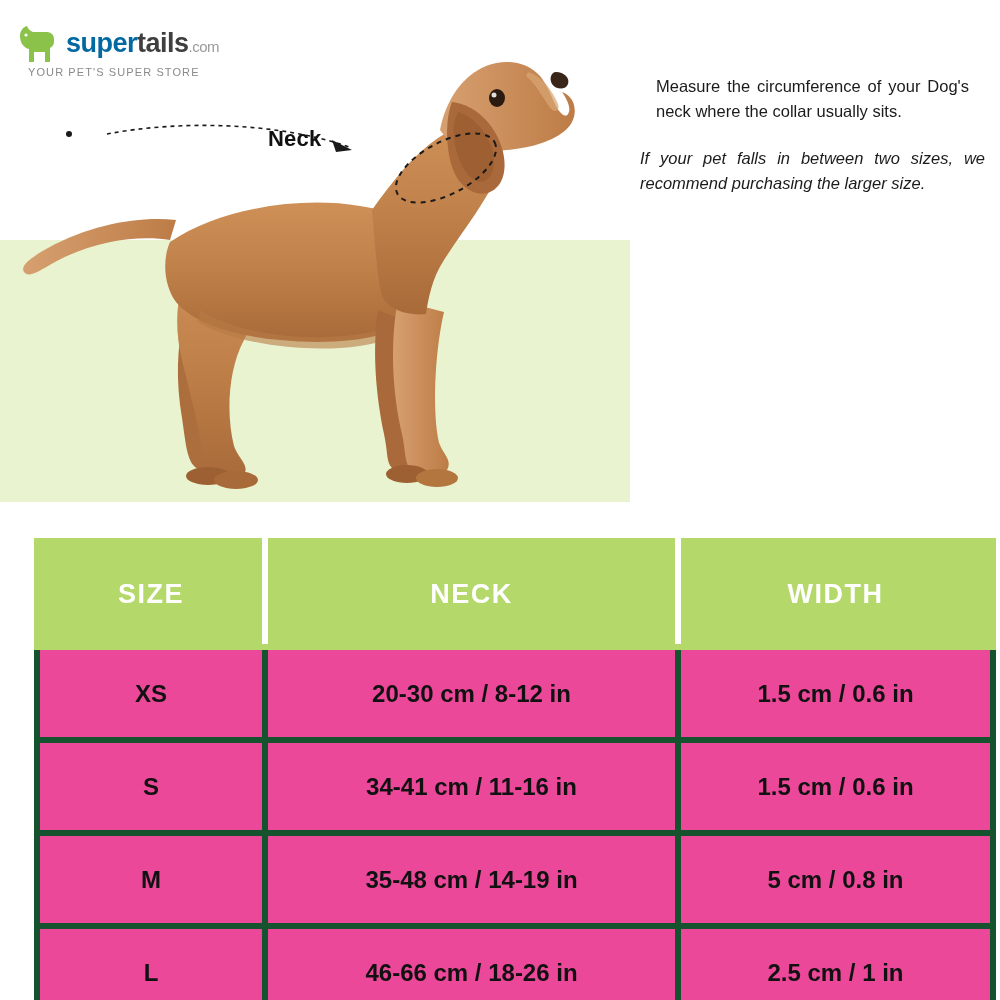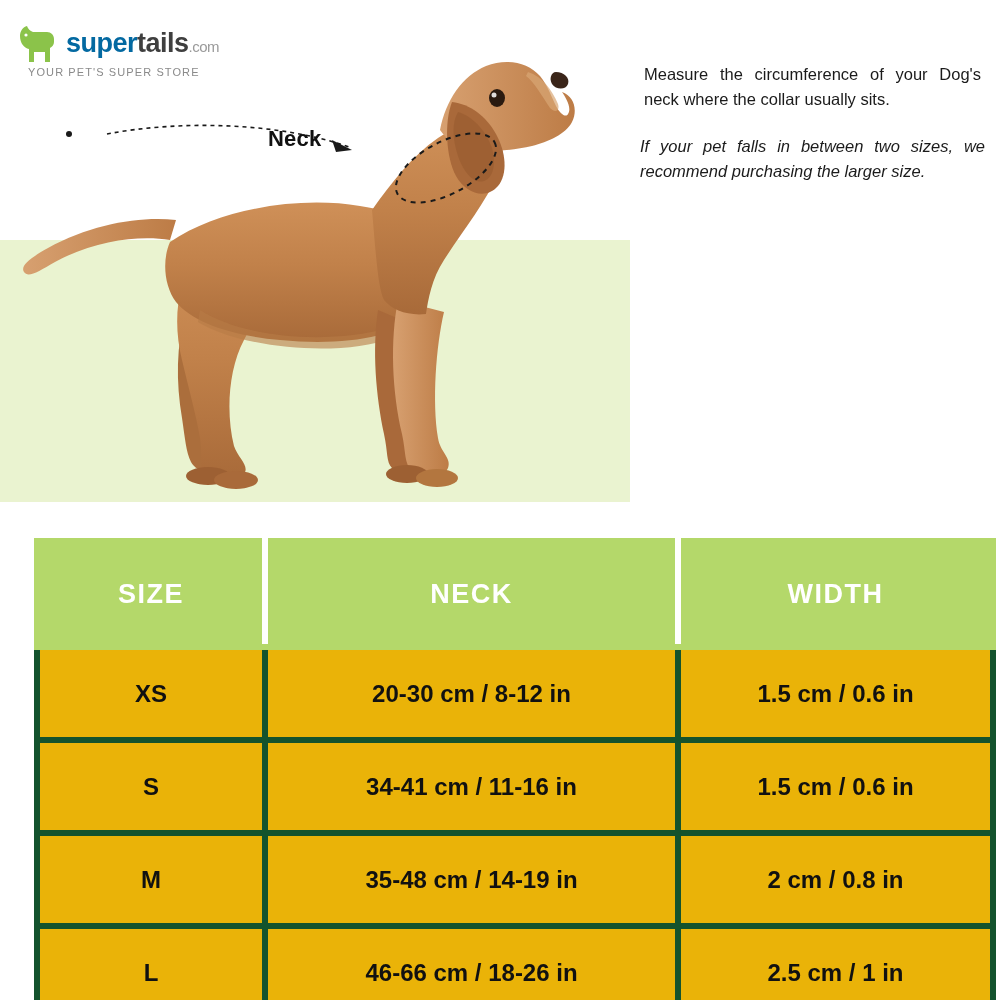--- a/index.html
+++ b/index.html
@@ -103,21 +103,21 @@
     font-weight: 700;
     color: #111;
     margin: 0 0 3px 0;
     line-height: 1.5;
   }
   .copy-body {
     font-size: 16.5px;
     line-height: 1.52;
     color: #1b1b1b;
     text-align: justify;
-    margin: 4px;
+    margin: 16px;
   }
   .copy-note {
     font-size: 16.5px;
     line-height: 1.52;
     color: #1b1b1b;
     text-align: justify;
     font-style: italic;
     margin: 22px 0 0 0;
   }
 
@@ -143,21 +143,21 @@
     letter-spacing: 1.5px;
     height: 98px;
     border-color: #b4d86a;
     border-right-color: #ffffff;
   }
   .size-table thead th:last-child { border-right-color: #b4d86a; }
   .size-table tbody td {
     height: 85px;
     font-size: 24px;
     color: #111;
-    background: #eab308;
+    background: #ec4899;
   }
   .col-size  { width: 220px; }
   .col-neck  { width: 405px; }
   .col-width { width: 307px; }
 </style>
 </head>
 <body>
 
 <div class="logo">
   <span class="logo-mark">
@@ -253,21 +253,21 @@
       <td>1.5 cm / 0.6 in</td>
     </tr>
     <tr>
       <td>S</td>
       <td>34-41 cm / 11-16 in</td>
       <td>1.5 cm / 0.6 in</td>
     </tr>
     <tr>
       <td>M</td>
       <td>35-48 cm / 14-19 in</td>
-      <td>2 cm / 0.8 in</td>
+      <td>5 cm / 0.8 in</td>
     </tr>
     <tr>
       <td>L</td>
       <td>46-66 cm / 18-26 in</td>
       <td>2.5 cm / 1 in</td>
     </tr>
   </tbody>
 </table>
 
 </body></html>

